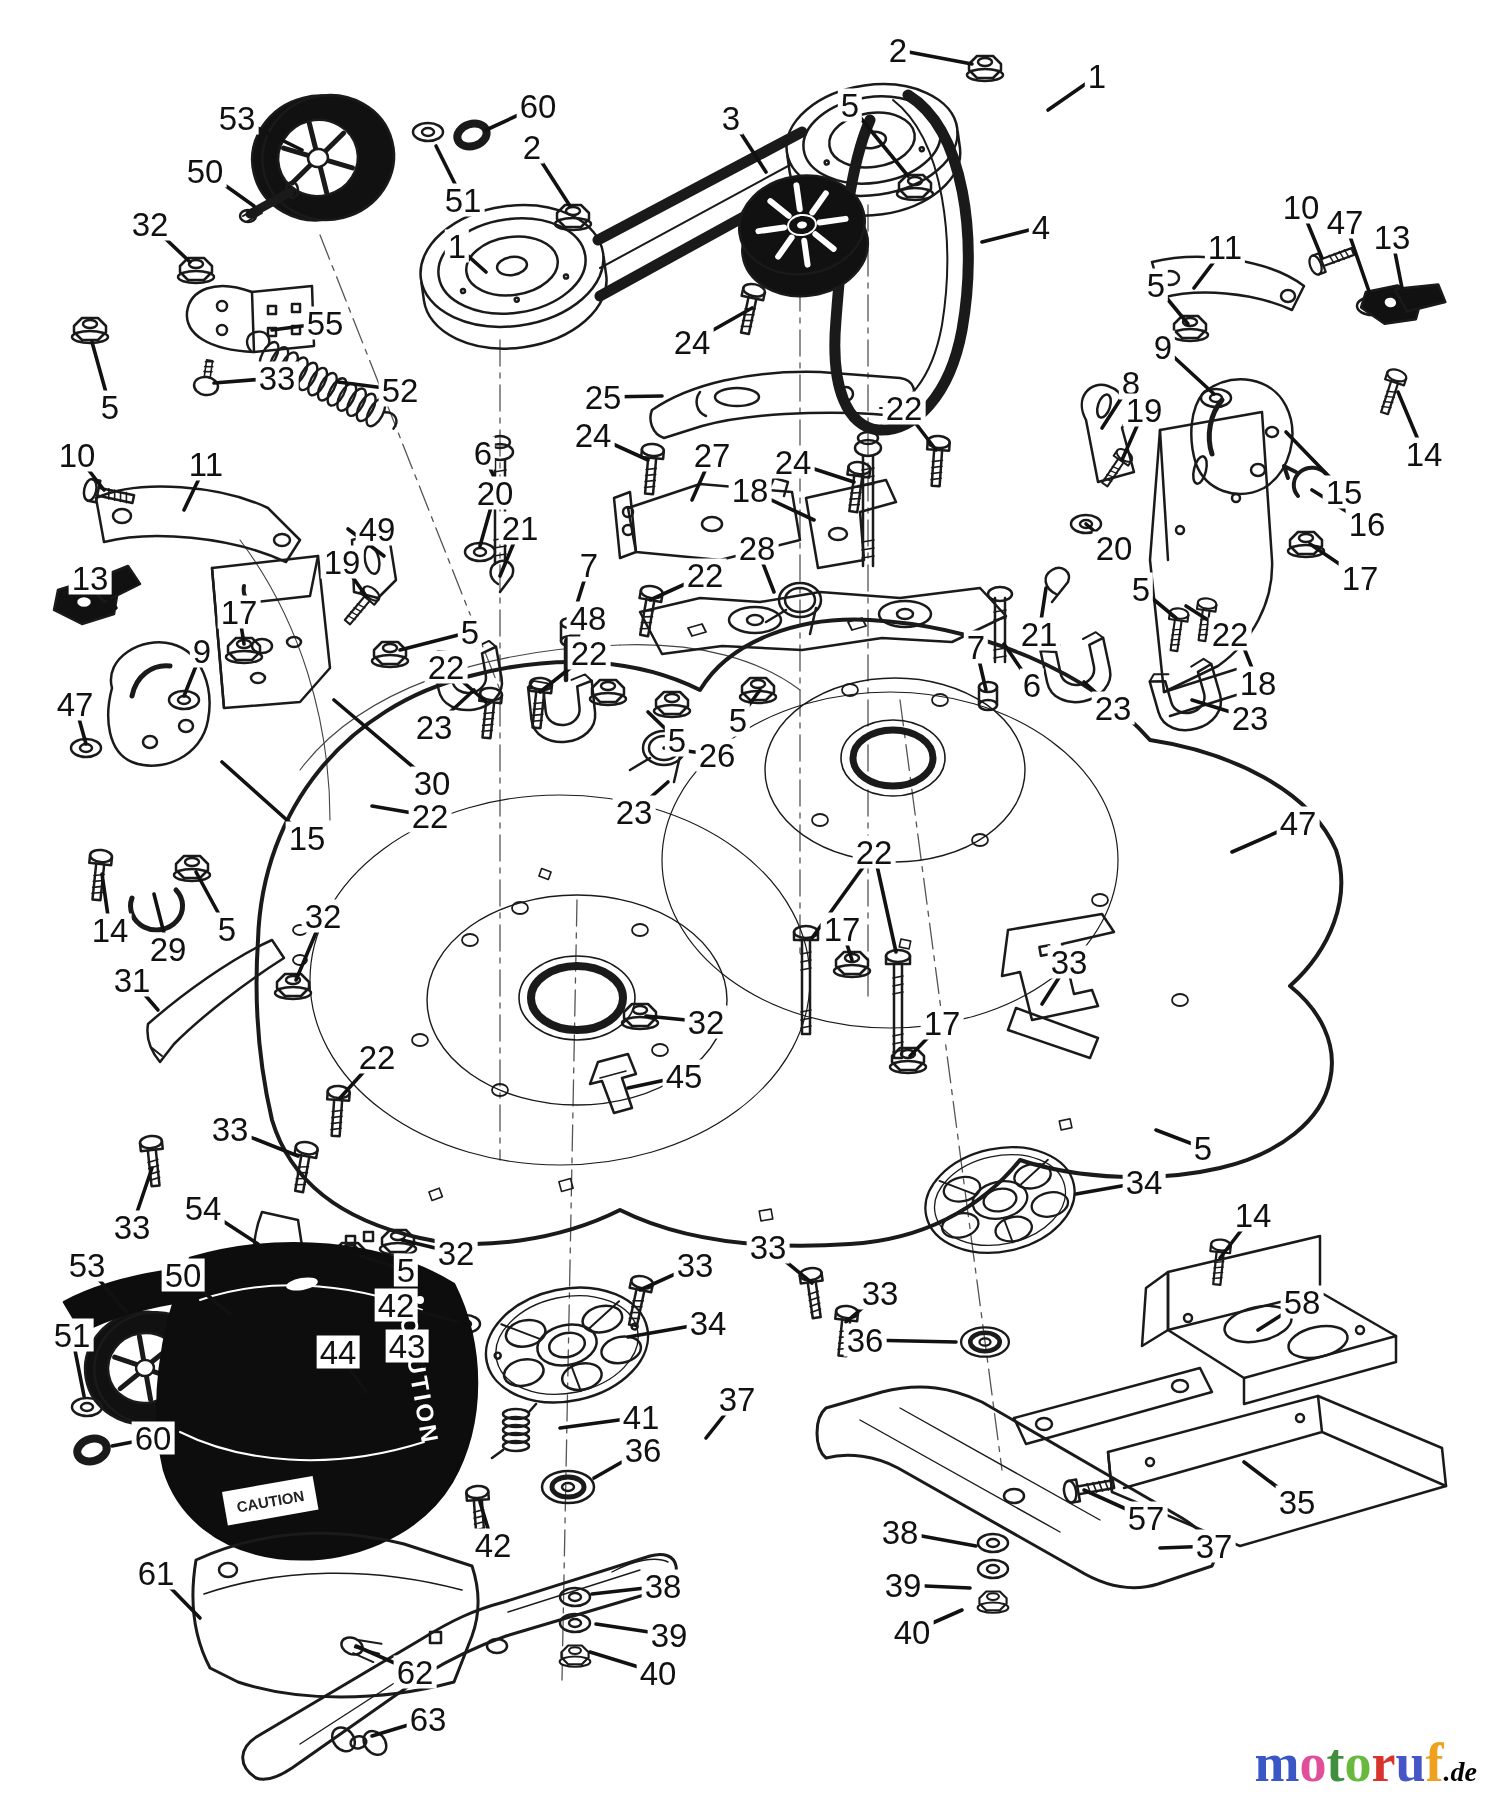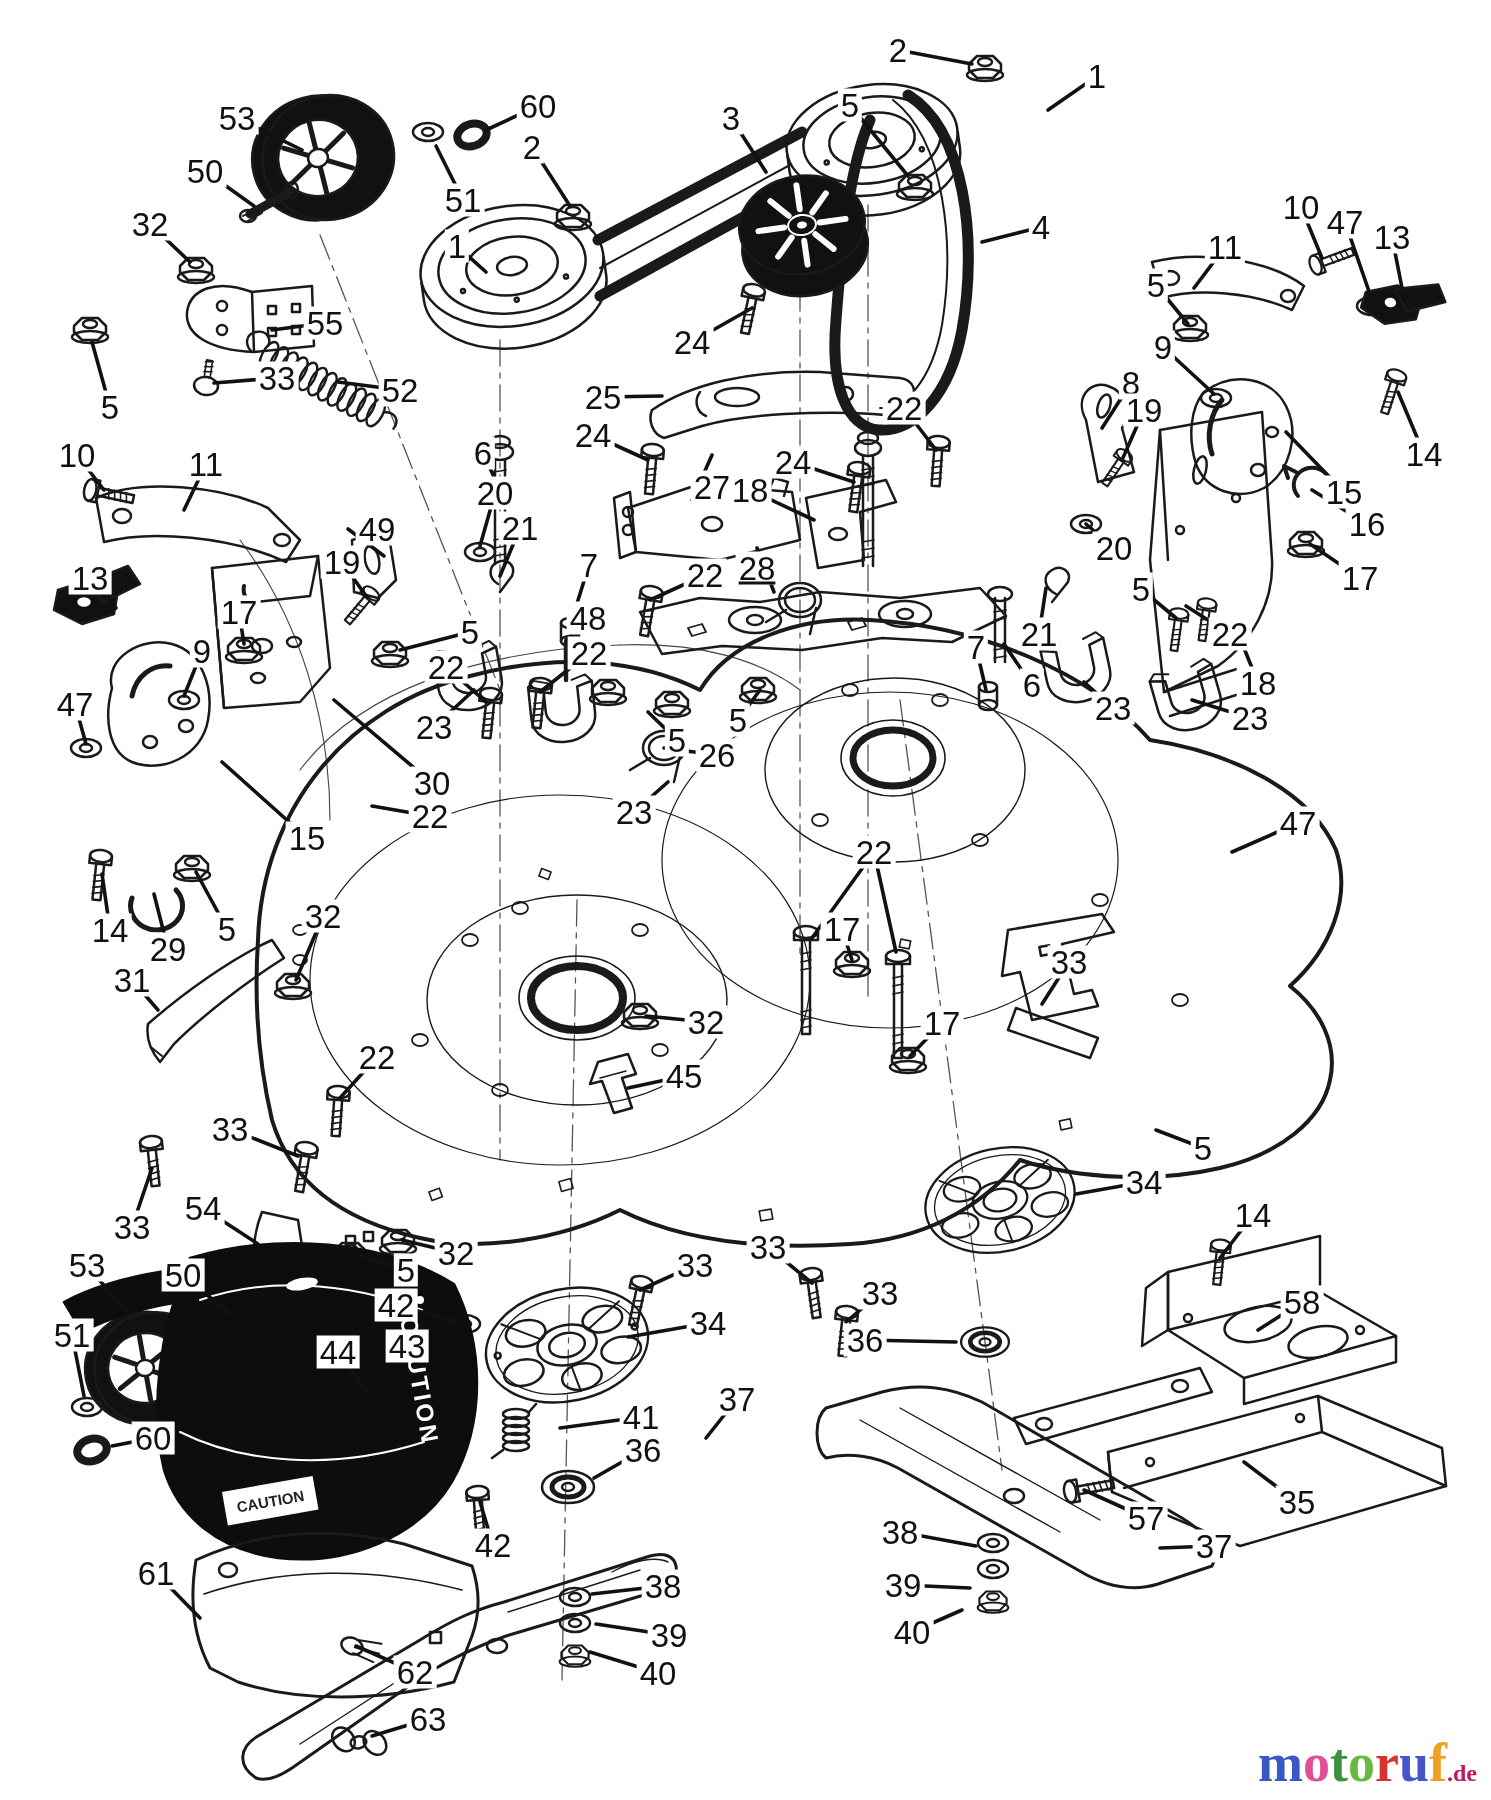--- a/index.html
+++ b/index.html
@@ -6,21 +6,21 @@
   .stage{position:relative;width:1491px;height:1800px;background:#ffffff;overflow:hidden;
          font-family:"Liberation Sans",sans-serif;}
   svg.art,svg.leaders{position:absolute;left:0;top:0;}
   svg.art{z-index:1;}
   svg.leaders{z-index:2;}
   #callouts{position:absolute;left:0;top:0;width:100%;height:100%;z-index:3;}
   .callout{position:absolute;transform:translate(-50%,-50%);font-size:33px;line-height:1;
            color:#111;background:#fff;padding:0 3px;letter-spacing:0;}
   .watermark{position:absolute;right:14px;bottom:10px;z-index:4;
              font-family:"Liberation Serif",serif;font-weight:bold;font-size:54px;line-height:1;}
-  .watermark .suffix{font-size:24px;color:#be185d;font-weight:bold;}
+  .watermark .suffix{font-size:28px;color:#000000;font-weight:bold;font-style:italic;}
   .art path,.art ellipse,.art line,.art rect,.art circle,.art polyline{vector-effect:none;}
 </style>
 </head>
 <body>
 
 <div class="stage">
 
 <svg class="art" width="1491" height="1800" viewBox="0 0 1491 1800" fill="none" stroke="#1a1a1a" stroke-width="2.5" stroke-linejoin="round" stroke-linecap="round">
 <defs>
   <g id="nut">
@@ -694,21 +694,21 @@
       <span class="callout" style="left: 457px; top: 246px;">1</span>
       <span class="callout" style="left: 400px; top: 390px;">52</span>
       <span class="callout" style="left: 731px; top: 118px;">3</span>
       <span class="callout" style="left: 850px; top: 105px;">5</span>
       <span class="callout" style="left: 898px; top: 50px;">2</span>
       <span class="callout" style="left: 1097px; top: 76px;">1</span>
       <span class="callout" style="left: 1041px; top: 227px;">4</span>
       <span class="callout" style="left: 692px; top: 342px;">24</span>
       <span class="callout" style="left: 603px; top: 397px;">25</span>
       <span class="callout" style="left: 593px; top: 435px;">24</span>
-      <span class="callout" style="left: 712px; top: 455px; margin-top: 32px;">27</span>
+      <span class="callout" style="left: 712px; top: 455px;">27</span>
       <span class="callout" style="left: 750px; top: 490px;">18</span>
       <span class="callout" style="left: 793px; top: 462px;">24</span>
       <span class="callout" style="left: 904px; top: 408px;">22</span>
       <span class="callout" style="left: 1225px; top: 247px;">11</span>
       <span class="callout" style="left: 1301px; top: 207px;">10</span>
       <span class="callout" style="left: 1345px; top: 222px;">47</span>
       <span class="callout" style="left: 1392px; top: 237px;">13</span>
       <span class="callout" style="left: 1156px; top: 285px;">5</span>
       <span class="callout" style="left: 1163px; top: 347px;">9</span>
       <span class="callout" style="left: 1131px; top: 383px;">8</span>
@@ -745,21 +745,21 @@
       <span class="callout" style="left: 227px; top: 929px;">5</span>
       <span class="callout" style="left: 132px; top: 980px;">31</span>
       <span class="callout" style="left: 323px; top: 916px;">32</span>
       <span class="callout" style="left: 483px; top: 453px;">6</span>
       <span class="callout" style="left: 495px; top: 493px;">20</span>
       <span class="callout" style="left: 520px; top: 528px;">21</span>
       <span class="callout" style="left: 589px; top: 565px;">7</span>
       <span class="callout" style="left: 588px; top: 618px;">48</span>
       <span class="callout" style="left: 705px; top: 575px;">22</span>
       <span class="callout" style="left: 589px; top: 653px;">22</span>
-      <span class="callout" style="left: 757px; top: 568px; text-decoration: underline;">28</span>
+      <span class="callout" style="left: 757px; top: 548px;">28</span>
       <span class="callout" style="left: 470px; top: 632px;">5</span>
       <span class="callout" style="left: 717px; top: 755px;">26</span>
       <span class="callout" style="left: 677px; top: 740px;">5</span>
       <span class="callout" style="left: 738px; top: 720px;">5</span>
       <span class="callout" style="left: 634px; top: 812px;">23</span>
       <span class="callout" style="left: 842px; top: 929px;">17</span>
       <span class="callout" style="left: 942px; top: 1023px;">17</span>
       <span class="callout" style="left: 1069px; top: 962px;">33</span>
       <span class="callout" style="left: 706px; top: 1022px;">32</span>
       <span class="callout" style="left: 684px; top: 1076px;">45</span>

